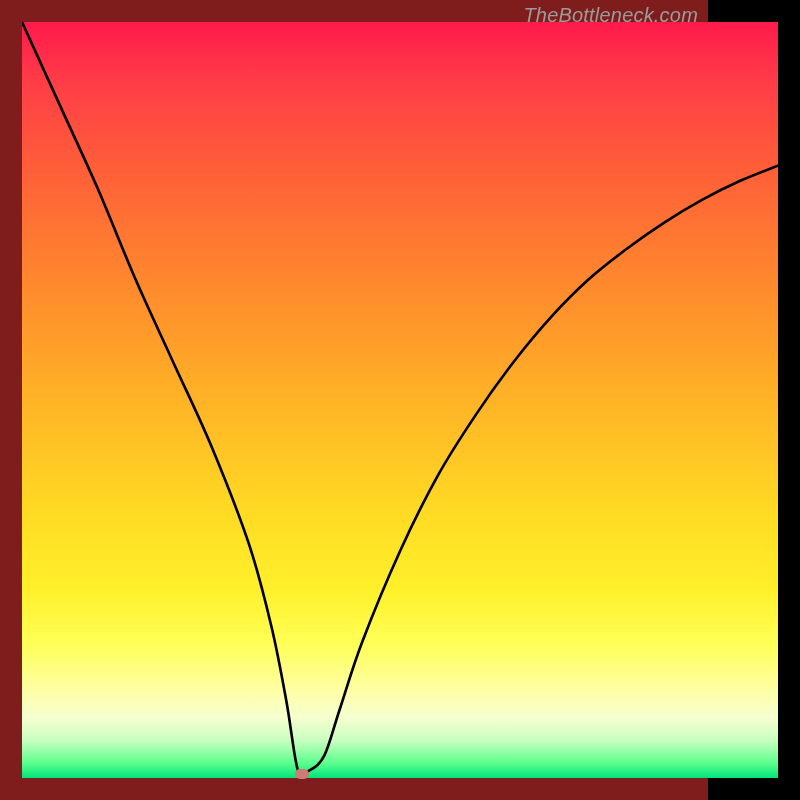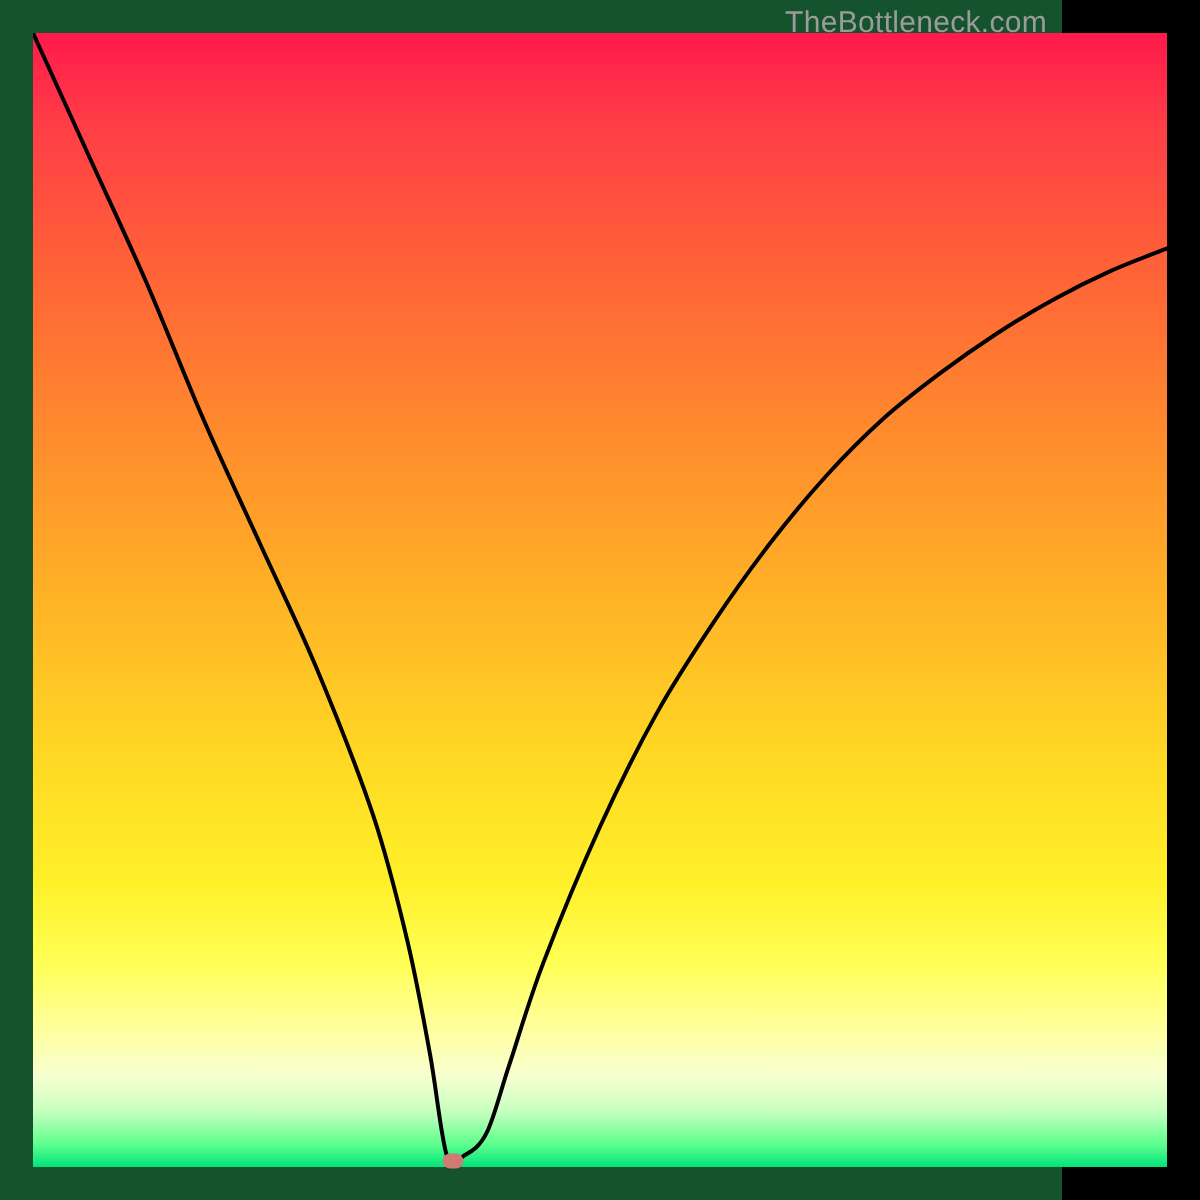--- a/index.html
+++ b/index.html
@@ -8,21 +8,22 @@
     width: 800px;
     height: 800px;
     overflow: hidden;
     background: #000;
     font-family: Arial, Helvetica, sans-serif;
   }
   .frame {
     position: relative;
     width: 708px;
     height: 800px;
-    background: #14532d;
+    background: #7f1d1d;
+    font-style: italic;
   }
   .plot-area {
     position: absolute;
     left: 22px;
     top: 22px;
     width: 756px;
     height: 756px;
     
     background: linear-gradient(
       to bottom,

